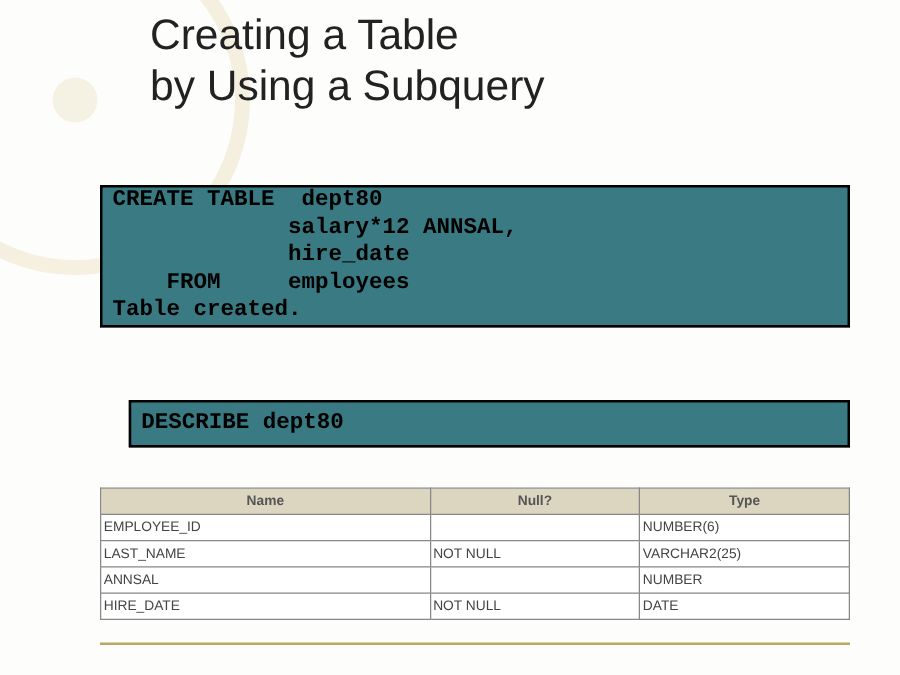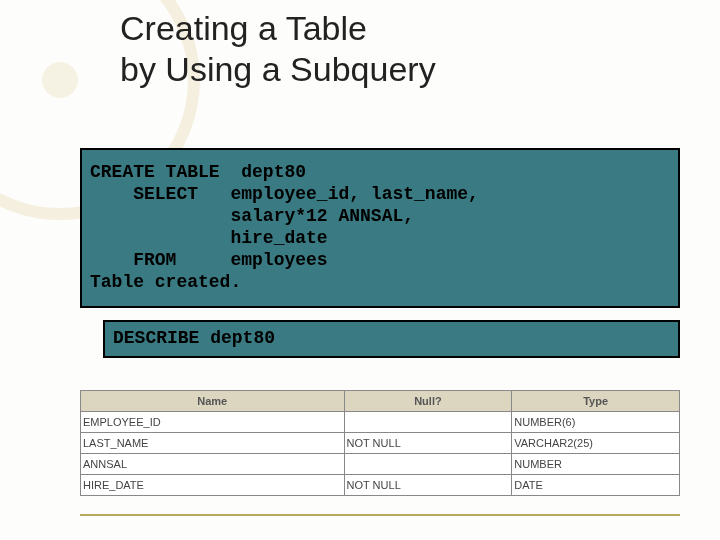--- a/index.html
+++ b/index.html
@@ -44,21 +44,21 @@
     line-height: 1.2;
     color: #222;
   }
   .code-box {
     position: absolute;
     left: 80px;
     right: 40px;
     background: #3a7a82;
     border: 2px solid #000;
     box-sizing: border-box;
-    padding: 12px 8px;
+    padding: 0 8px;
     font-family: "Courier New", Courier, monospace;
     font-size: 18px;
     font-weight: bold;
     color: #000;
     line-height: 1.22;
   }
   .code-box.first { top: 148px; }
   .code-box.second { top: 320px; padding: 6px 8px; margin-left: 23px; }
   .code-line { white-space: pre; }
   .desc-table {
@@ -108,21 +108,20 @@
 
 <div class="watermark"></div>
 
 <div class="title">
   <span>Creating a Table</span><br>
   <span>by Using a Subquery</span>
 </div>
 
 <div class="code-box first">
   <div class="code-line">CREATE TABLE  dept80</div>
-  <div class="code-line">    SELECT   employee_id, last_name,</div>
   <div class="code-line">             salary*12 ANNSAL,</div>
   <div class="code-line">             hire_date</div>
   <div class="code-line">    FROM     employees</div>
   <div class="code-line">Table created.</div>
 </div>
 
 <div class="code-box second">
   <div class="code-line">DESCRIBE dept80</div>
 </div>
 

